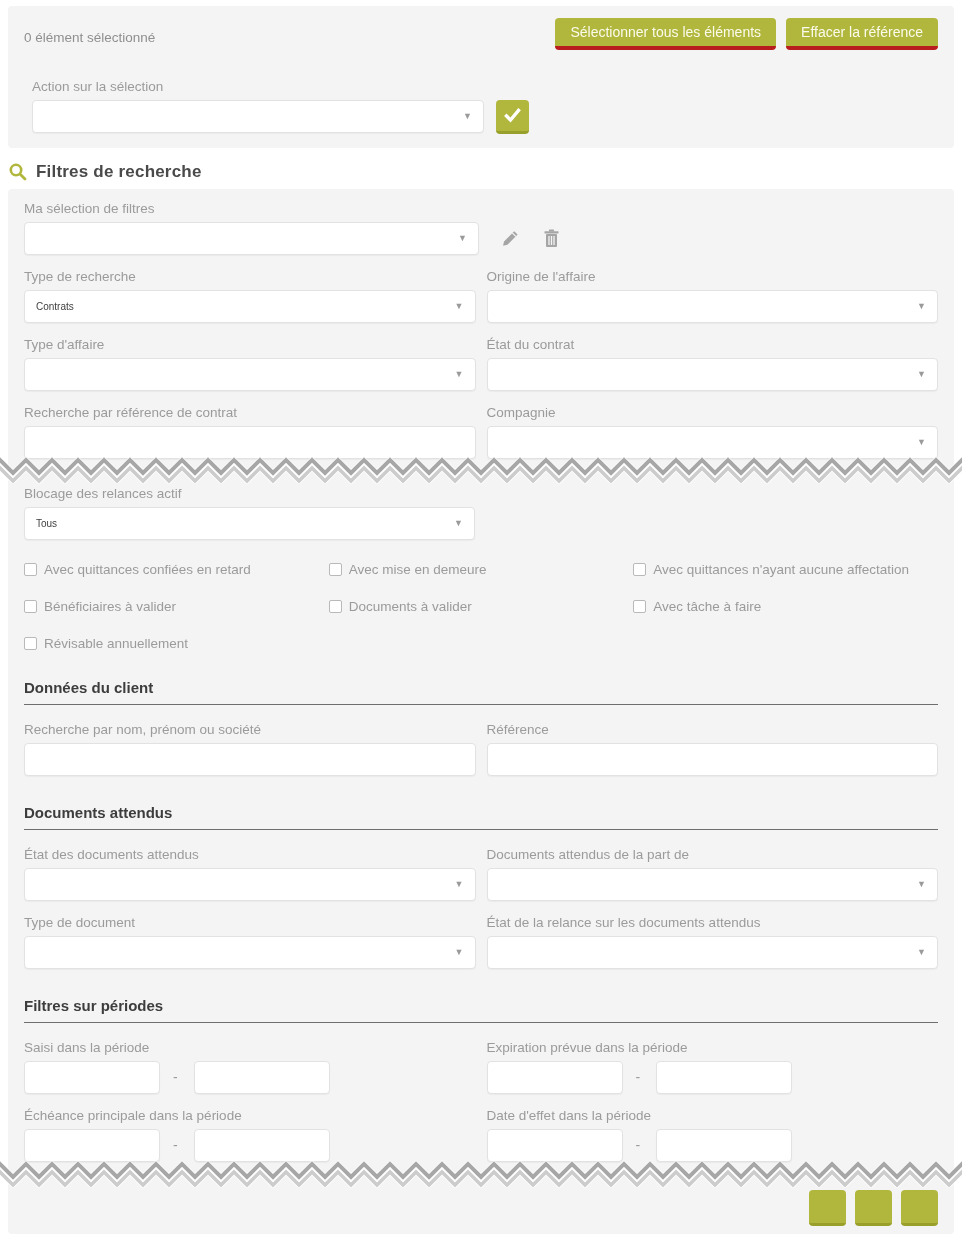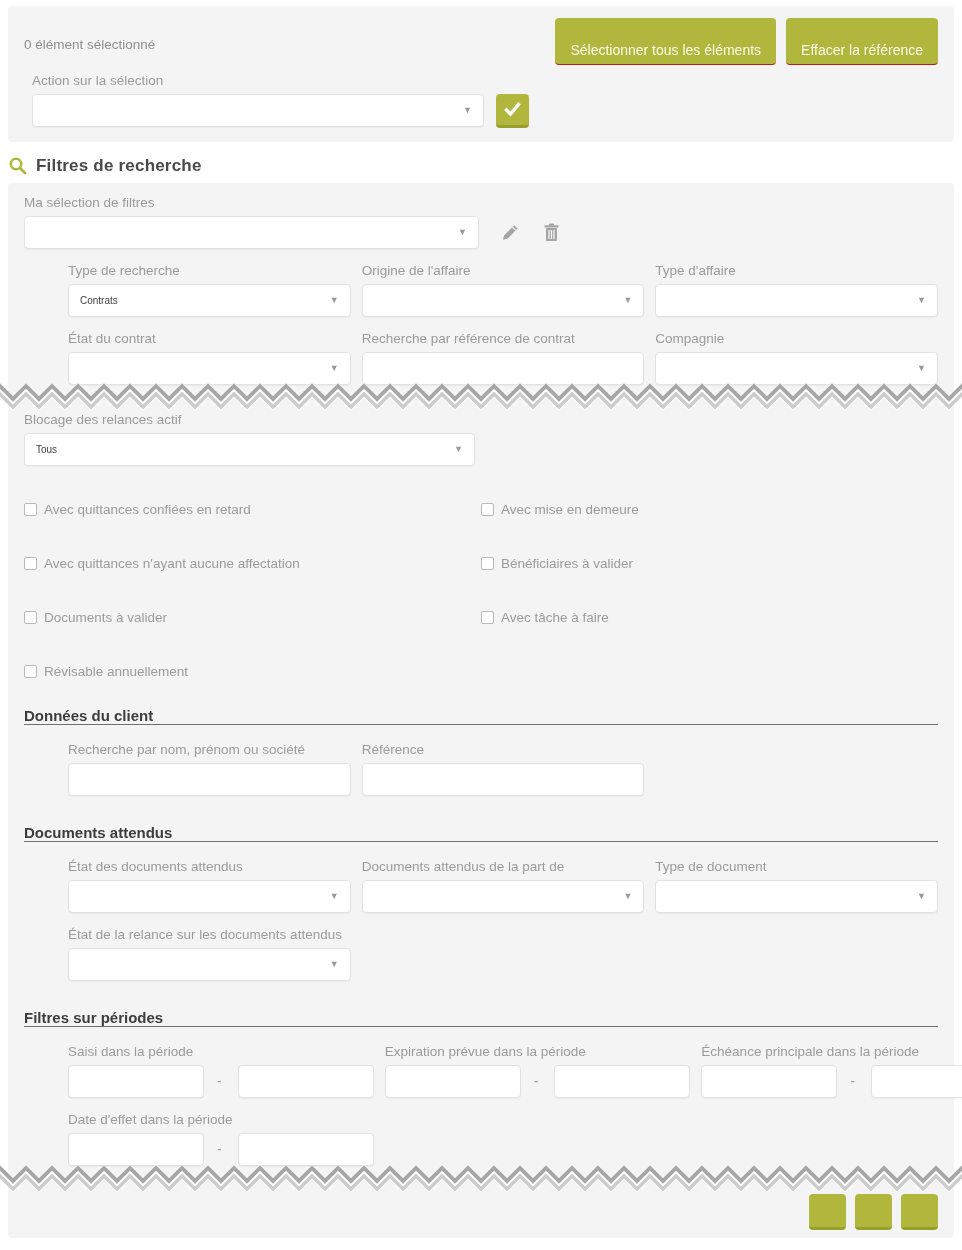--- a/index.html
+++ b/index.html
@@ -26,33 +26,33 @@
     padding: 12px 16px 14px;
   }
   .panel-selection { margin-bottom: 14px; }
   .panel-filters { padding-bottom: 6px; }
 
   
   .btn {
     background: #b1b73c;
     color: #fbfbec;
     border: none;
-    border-bottom: 1px solid #b91c1c;
+    border-bottom: 4px solid #b91c1c;
     border-radius: 4px;
     font-family: inherit;
     font-size: 14px;
-    padding: 24px 15px 5px;
+    padding: 6px 15px 5px;
     cursor: pointer;
     line-height: 1.2;
   }
   .sel-head { display: flex; justify-content: space-between; align-items: center; }
   .count { color: #8f8f8f; font-size: 13.5px; padding-top: 7px; }
   .sel-buttons { display: flex; gap: 10px; }
 
-  .action-group { margin-top: 8px; padding-left: 8px; }
+  .action-group { margin-top: 29px; padding-left: 8px; }
   .label { color: #9b9b9b; font-size: 13.5px; margin-bottom: 6px; }
   .action-row { display: flex; align-items: flex-start; gap: 12px; }
 
   
   .select {
     background: #fff;
     border: 1px solid #e2e2e2;
     border-radius: 4px;
     height: 33px;
     display: flex; align-items: center; justify-content: space-between;
@@ -83,43 +83,44 @@
     display: flex; align-items: center; justify-content: center;
     cursor: pointer;
   }
 
   
   .myfilters-row { display: flex; align-items: center; margin-bottom: 14px; }
   .myfilters-select { width: 455px; }
   .tool-icon { background: none; border: none; padding: 0; margin-left: 21px; cursor: pointer; height: 22px; display:flex; align-items:center; }
 
   
-  .grid2 { display: grid; grid-template-columns: 1fr 1fr 1fr; column-gap: 11px; row-gap: 14px; margin-left: 44px; }
+  .grid2 { display: grid; grid-template-columns: 1fr 1fr; column-gap: 11px; row-gap: 14px; }
   .field .label { margin-bottom: 6px; }
 
   .half { width: 451px; }
 
   
   .zigzag { height: 30px; margin: 0 -24px; overflow: hidden; }
   .zigzag-top { margin-top: -5px; margin-bottom: 2px; }
   .zigzag-bottom { margin-top: -4px; margin-bottom: 2px; }
 
   
-  .checks { display: grid; grid-template-columns: 1fr 1fr; row-gap: 39px; margin-top: 36px; }
+  .checks { display: grid; grid-template-columns: 1fr 1fr 1fr; row-gap: 22px; margin-top: 22px; }
   .check { display: flex; align-items: center; gap: 7px; cursor: pointer; }
   .box {
     width: 13px; height: 13px; flex: 0 0 13px;
     background: #fff; border: 1px solid #b9b9b9; border-radius: 2px;
   }
   .check-label { color: #9b9b9b; font-size: 13.5px; }
 
   
   .section-h {
     font-size: 15px; font-weight: bold; color: #3d3d3d;
     border-bottom: 1px solid #6e6e6e;
+    padding-bottom: 8px;
     margin: 28px 0 17px 0;
   }
 
   
   .range { display: flex; align-items: center; }
   .date-input {
     width: 136px; height: 33px;
     background: #fff; border: 1px solid #e2e2e2; border-radius: 4px;
     padding: 0 8px; font-family: inherit; font-size: 14px; color: #3f3f3f;
     box-shadow: 0 1px 1px rgba(0,0,0,0.04);

